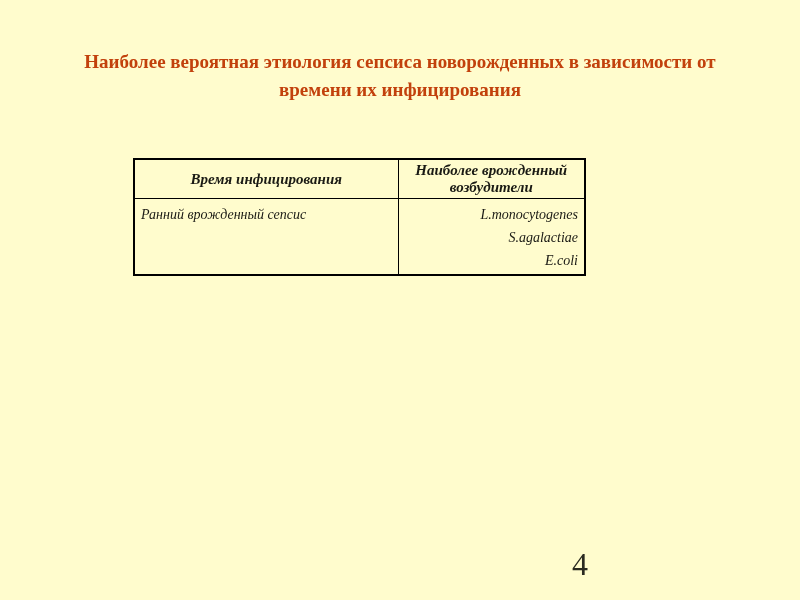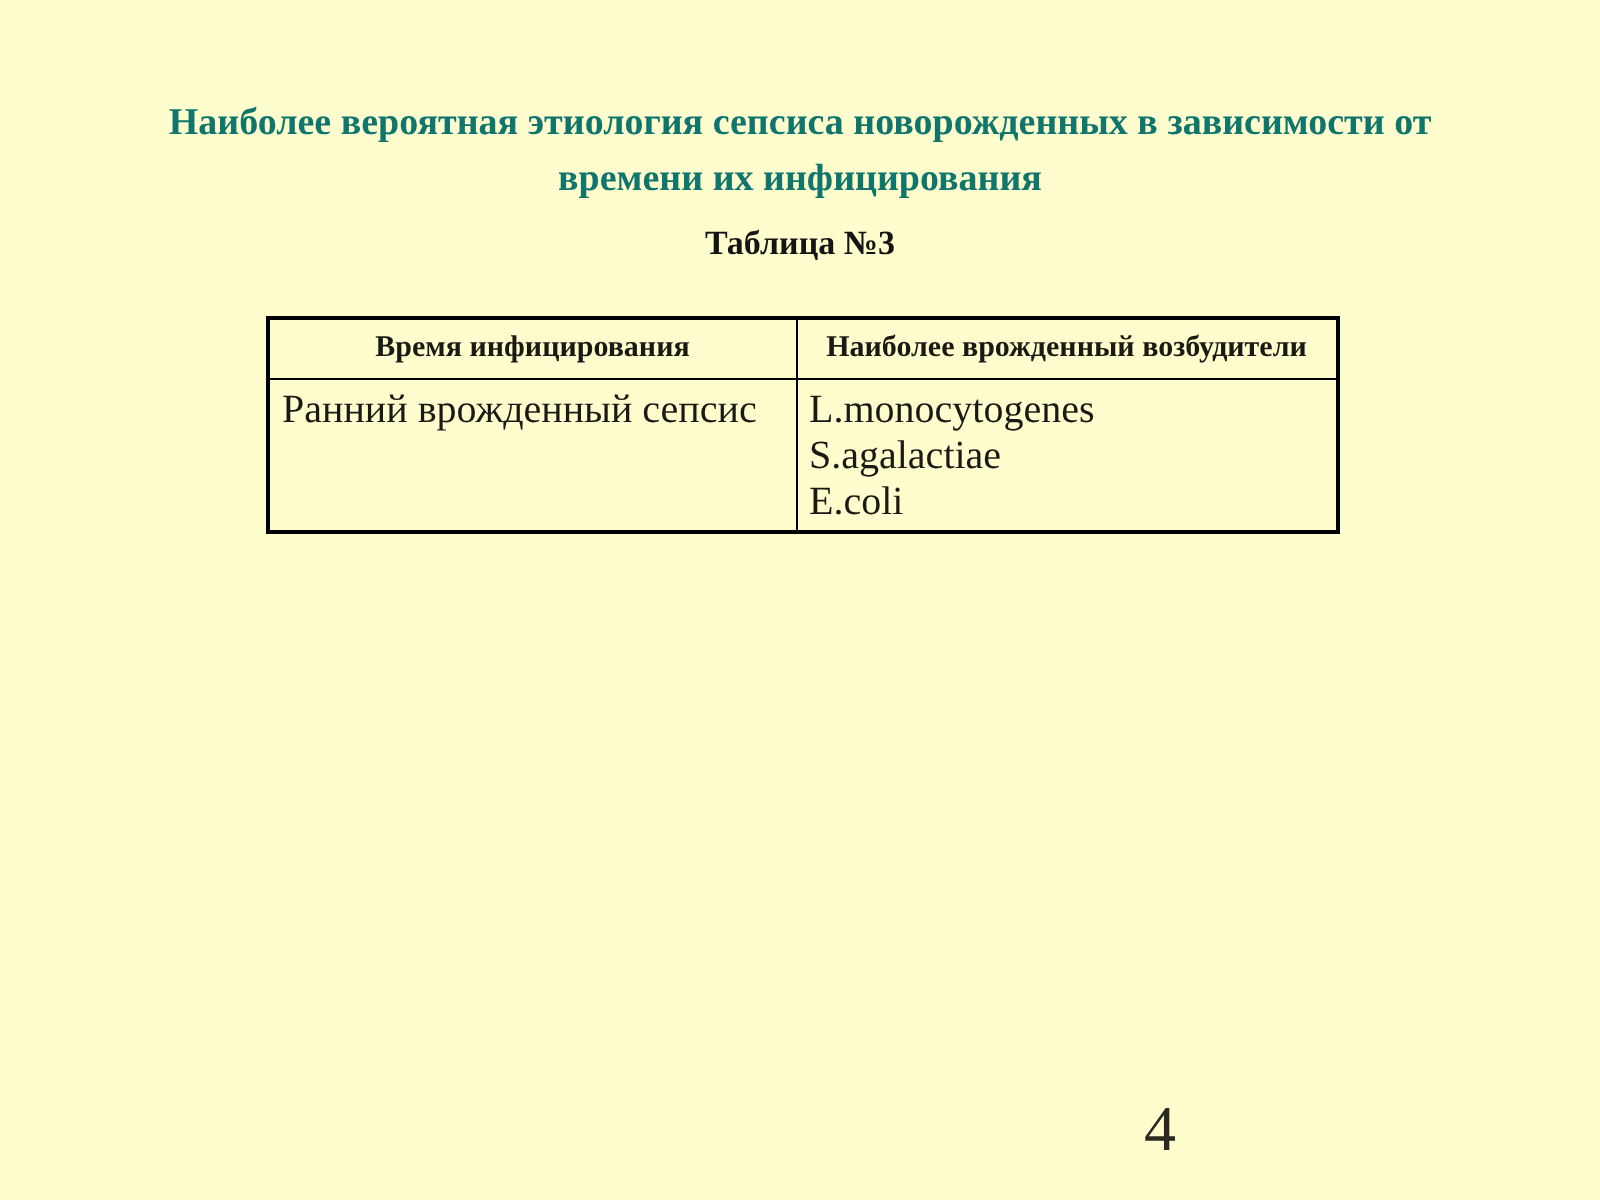--- a/index.html
+++ b/index.html
@@ -15,83 +15,83 @@
     overflow: hidden;
     font-family: "Liberation Serif", "DejaVu Serif", serif;
   }
   .slide-title {
     position: absolute;
     top: 48px;
     left: 50px;
     width: 700px;
     margin: 0;
     text-align: center;
-    color: #0f766e;
+    color: #c2410c;
     font-size: 19px;
     font-weight: bold;
     line-height: 28px;
   }
   .table-caption {
     position: absolute;
     top: 112px;
     left: 0;
     width: 800px;
     margin: 0;
     text-align: center;
     color: #141414;
     font-size: 17px;
     font-weight: bold;
   }
   table.etiology-table {
     position: absolute;
     left: 133px;
     top: 158px;
-    width: 537px;
+    width: 453px;
     border-collapse: collapse;
     table-layout: fixed;
     color: #1A1A14;
     border: 2px solid #000;
+    font-style: italic;
   }
   .etiology-table th,
   .etiology-table td {
     border: 1px solid #000;
   }
   .etiology-table col.col-time { width: 264px; }
   .etiology-table th {
     font-size: 15px;
     font-weight: bold;
     text-align: center;
     height: 25px;
     padding: 2px 4px;
   }
   .etiology-table td {
-    font-size: 20px;
+    font-size: 14px;
     vertical-align: top;
     padding: 4px 6px 2px 6px;
     line-height: 23px;
   }
   .etiology-table tr.row-h68 td { height: 62px; }
   .etiology-table tr.row-h94 td { height: 88px; }
-  .pathogen-line { white-space: nowrap; }
+  .pathogen-line { white-space: nowrap; text-align: right; }
   .page-number {
     position: absolute;
     left: 572px;
     top: 546px;
     font-size: 32px;
     color: #2A2A20;
   }
 </style>
 </head>
 <body>
 
 <div class="slide">
 
   <h1 class="slide-title">Наиболее вероятная этиология сепсиса новорожденных в зависимости от времени их инфицирования</h1>
 
-  <h2 class="table-caption">Таблица №3</h2>
 
   <table class="etiology-table">
     <colgroup>
       <col class="col-time">
       <col class="col-pathogens">
     </colgroup>
     <thead>
       <tr>
         <th>Время инфицирования</th>
         <th>Наиболее врожденный возбудители</th>

